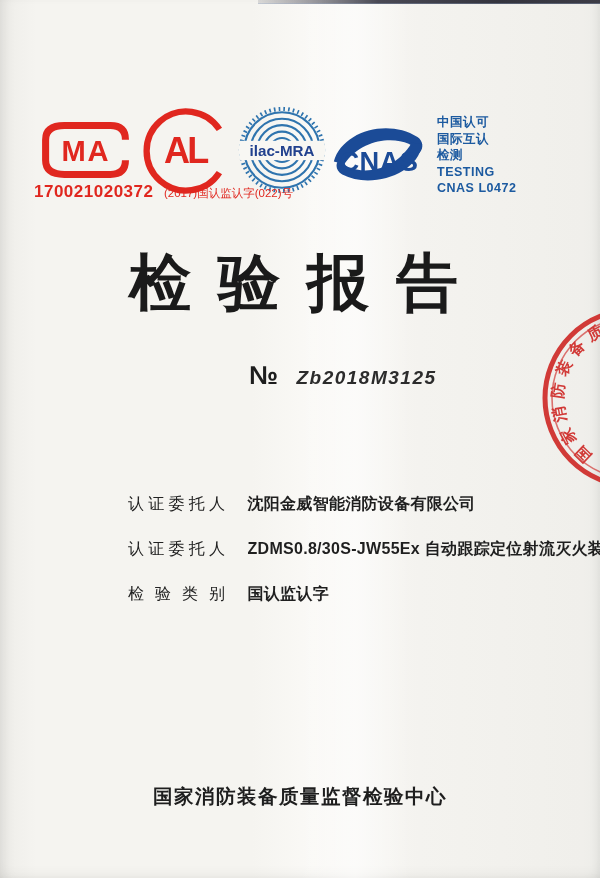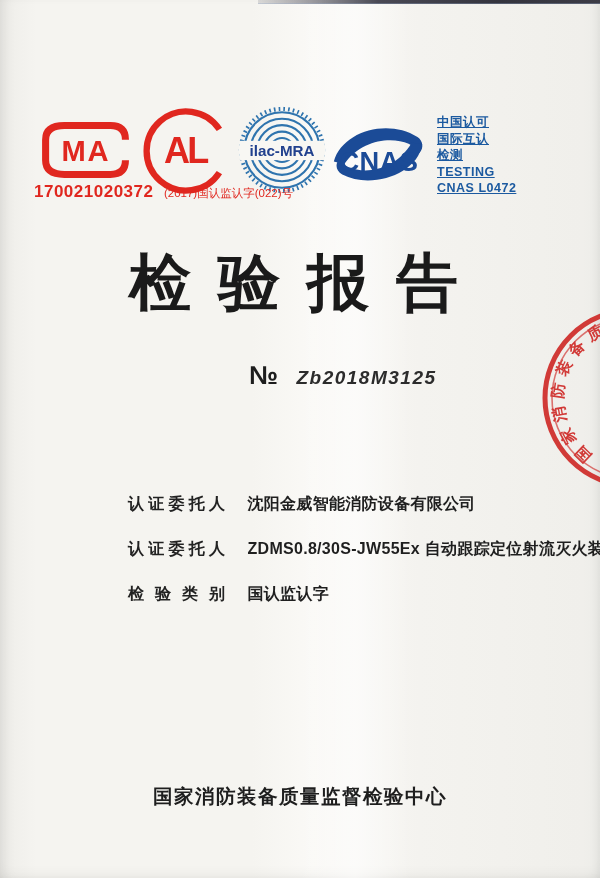--- a/index.html
+++ b/index.html
@@ -22,34 +22,34 @@
   
   .logo{position:absolute;}
   .logo-cma{left:34px;top:119px;width:104px;height:62px;}
   .logo-cal{left:142px;top:106px;width:90px;height:90px;}
   .logo-ilac{left:236px;top:104px;width:92px;height:92px;}
   .logo-cnas{left:331px;top:117px;width:94px;height:70px;}
   .serial-line{position:absolute;left:34px;top:182px;color:#e0271f;white-space:nowrap;}
   .serial-num{font-weight:bold;font-size:17px;letter-spacing:0.5px;}
   .serial-suffix{font-weight:normal;font-size:11.5px;margin-left:6px;}
   .accr{position:absolute;left:437px;top:114px;color:#1c5aa0;font-weight:bold;
-    font-size:12.5px;line-height:16.5px;letter-spacing:0.5px;white-space:nowrap;text-decoration:underline;}
+    font-size:12.5px;line-height:16.5px;letter-spacing:0.5px;white-space:nowrap;}
   
   .report-title{position:absolute;top:241px;left:0;width:100%;text-align:center;
     font-size:62px;font-weight:bold;color:#1a1a1a;letter-spacing:27px;padding-left:14px;box-sizing:border-box;}
   
   .report-no{position:absolute;left:249px;top:360px;white-space:nowrap;}
   .no-label{font-size:26px;font-weight:bold;color:#1d1d1d;vertical-align:baseline;}
   .no-value{font-size:19px;color:#2c2c2c;margin-left:14px;letter-spacing:1.5px;font-weight:bold;font-style:italic;}
   
   .stamp{position:absolute;left:520px;top:300px;width:170px;height:200px;opacity:0.92;}
   
   .fields{position:absolute;left:128px;top:494px;}
   .field-row{margin-bottom:27px;white-space:nowrap;height:18px;}
-  .field-label{display:inline-block;width:97px;font-size:16px;font-weight:bold;color:#222;
+  .field-label{display:inline-block;width:97px;font-size:16px;font-weight:normal;color:#222;
     text-align:justify;text-align-last:justify;vertical-align:baseline;}
   .field-value{font-size:16px;font-weight:bold;color:#1f1f1f;margin-left:18px;letter-spacing:0.3px;}
   
   .footer-org{position:absolute;top:783px;left:0;width:100%;text-align:center;
     font-size:19.5px;font-weight:bold;color:#1e1e1e;letter-spacing:1.5px;}
 </style>
 </head>
 <body>
 
 <div class="page">

